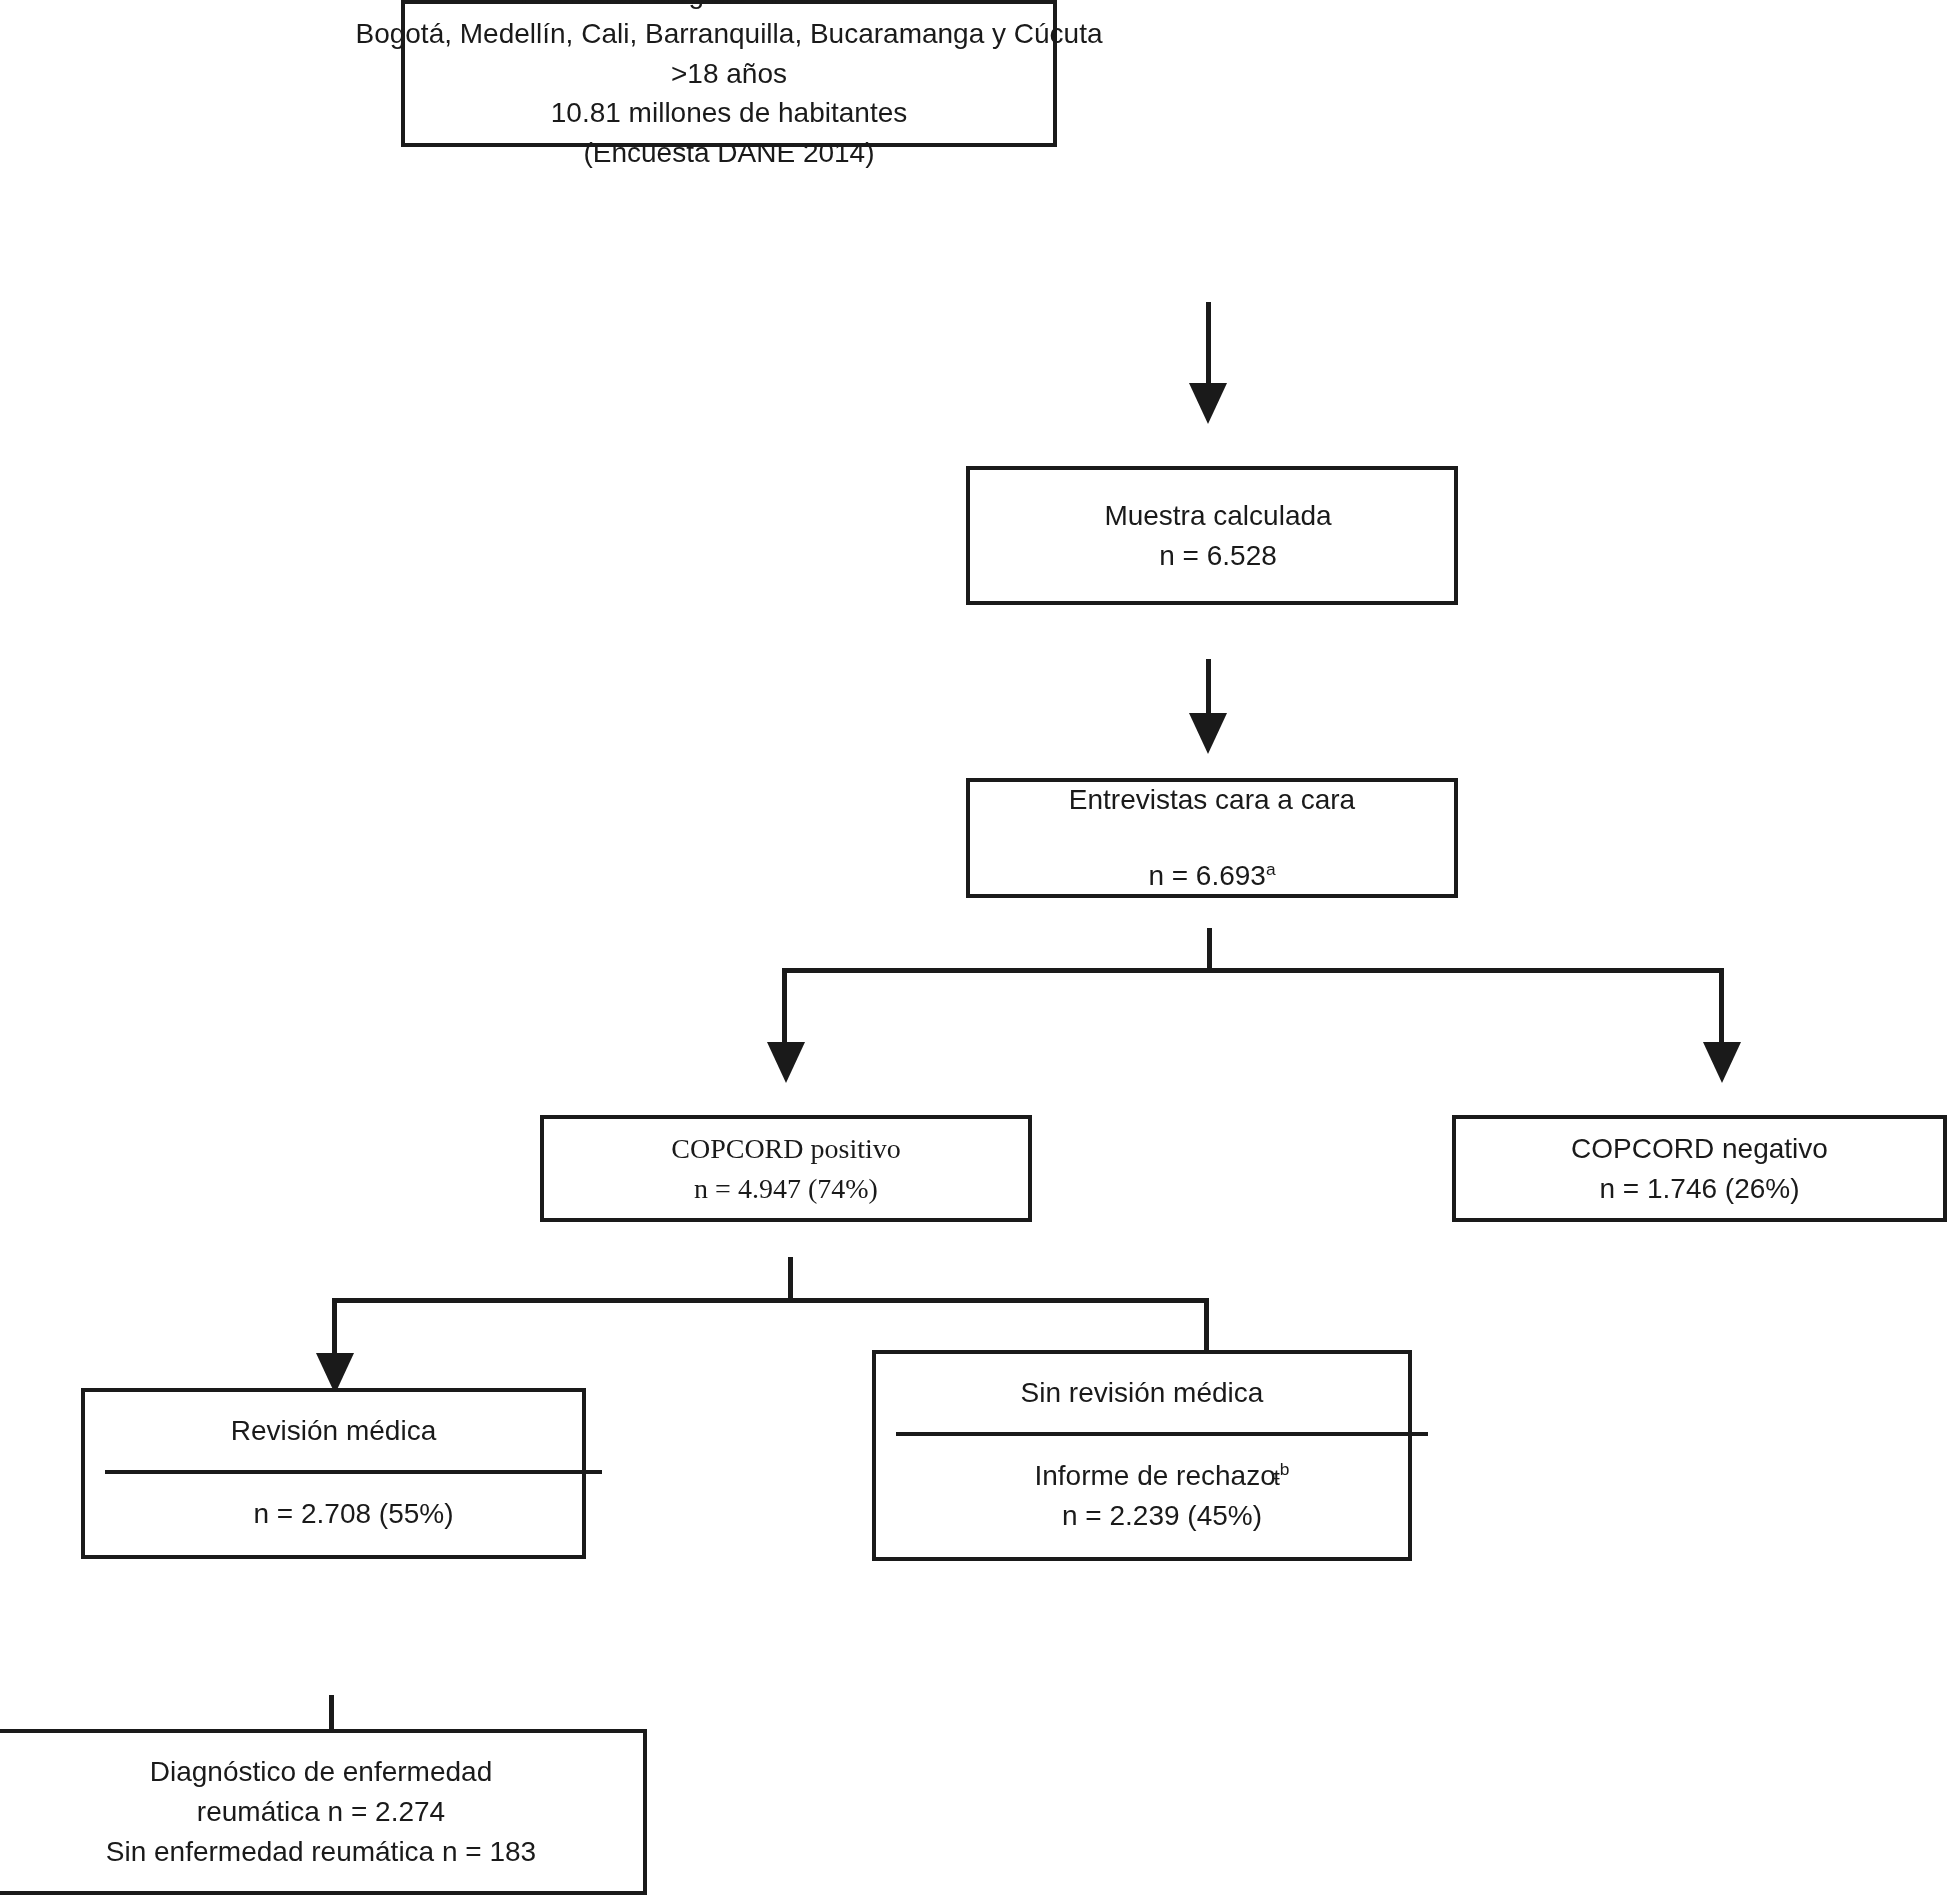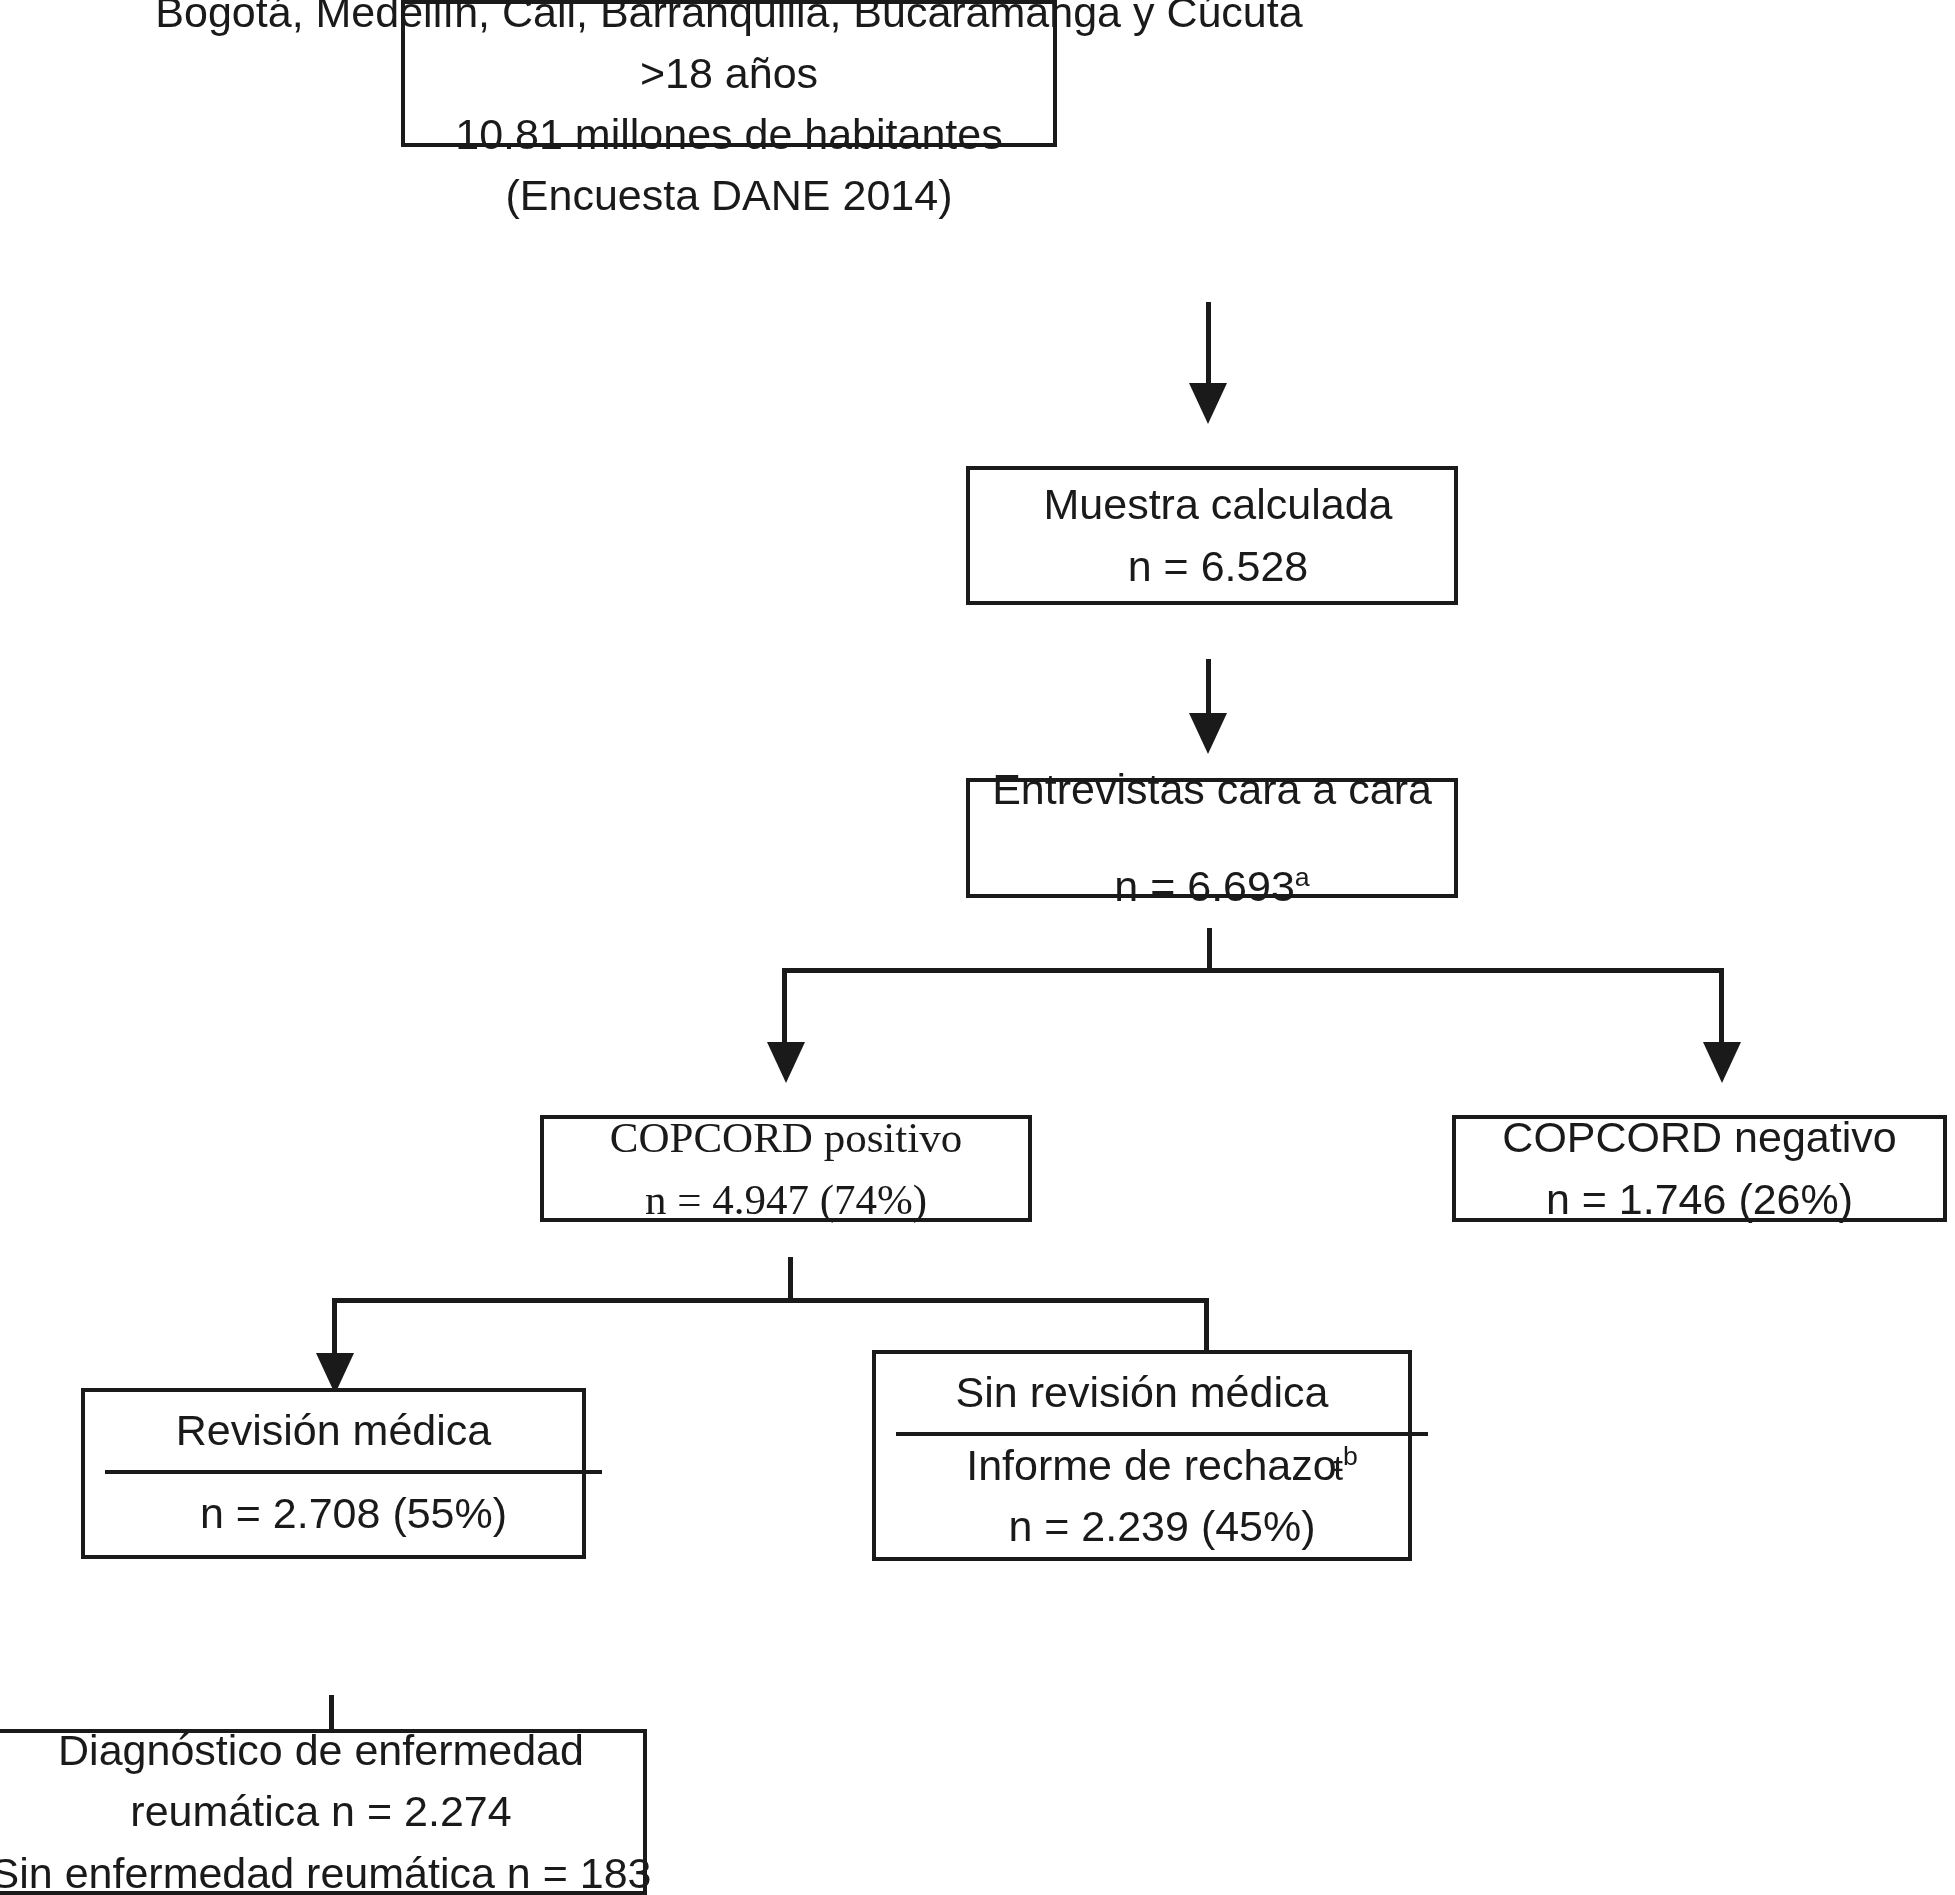--- a/index.html
+++ b/index.html
@@ -19,21 +19,21 @@
   .box {
     position: absolute;
     box-sizing: border-box;
     border: 4.5px solid #1a1a1a;
     background: #ffffff;
     display: flex;
     flex-direction: column;
     align-items: center;
     justify-content: center;
     text-align: center;
-    font-size: 43px;
+    font-size: 28px;
     line-height: 1.42;
   }
   .box .line { display: block; white-space: nowrap; }
   .box.split { justify-content: flex-start; padding: 0; }
   .seg {
     width: 100%;
     box-sizing: border-box;
     display: flex;
     flex-direction: column;
     align-items: center;

